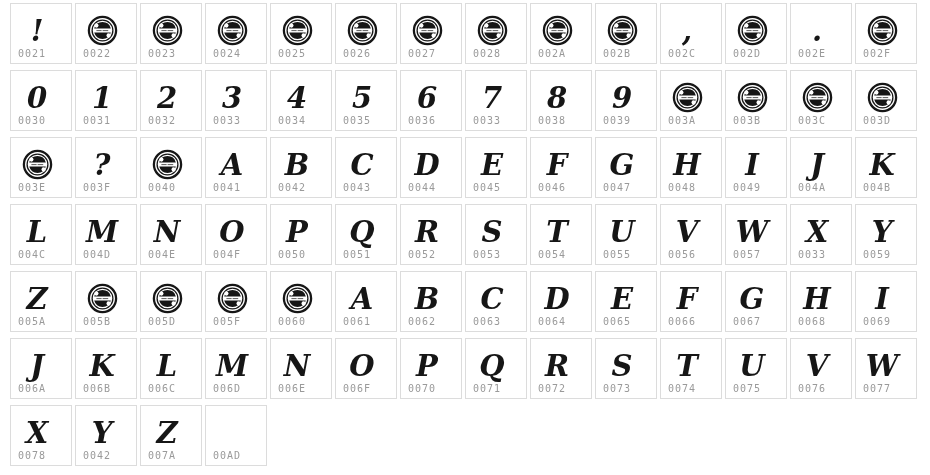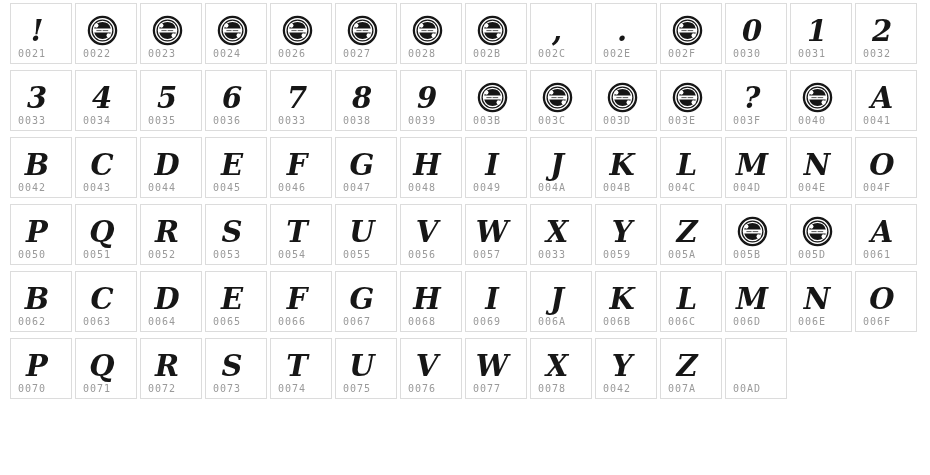--- a/index.html
+++ b/index.html
@@ -120,20 +120,36 @@
     <circle cx="15.5" cy="15.5" r="10.4" fill="none" stroke="#161616" stroke-width="1.3"></circle>
     <path d="M7.2 13.4 A 8.6 8.6 0 0 1 23.8 13.4 Z" fill="#161616"></path>
     <path d="M23.8 17.6 A 8.6 8.6 0 0 1 7.2 17.6 Z" fill="#161616"></path>
     <circle cx="9.4" cy="10.6" r="2.1" fill="#ffffff"></circle>
     <circle cx="21.6" cy="20.4" r="2.1" fill="#ffffff"></circle>
     <rect x="8.6" y="14.3" width="13.8" height="2.4" fill="#ffffff"></rect>
     <rect x="9.4" y="15" width="5.2" height="1.1" fill="#6b6b6b"></rect>
     <rect x="15.6" y="15" width="5.6" height="1.1" fill="#6b6b6b"></rect>
   </svg>
 </div>
+      <div class="code">0025</div>
+    </div>
+    <div class="cell">
+      <div class="glyph-box">
+  <svg width="31" height="31" viewBox="0 0 31 31" xmlns="http://www.w3.org/2000/svg" aria-hidden="true">
+    <circle cx="15.5" cy="15.5" r="13.6" fill="none" stroke="#161616" stroke-width="2.3"></circle>
+    <circle cx="15.5" cy="15.5" r="10.4" fill="none" stroke="#161616" stroke-width="1.3"></circle>
+    <path d="M7.2 13.4 A 8.6 8.6 0 0 1 23.8 13.4 Z" fill="#161616"></path>
+    <path d="M23.8 17.6 A 8.6 8.6 0 0 1 7.2 17.6 Z" fill="#161616"></path>
+    <circle cx="9.4" cy="10.6" r="2.1" fill="#ffffff"></circle>
+    <circle cx="21.6" cy="20.4" r="2.1" fill="#ffffff"></circle>
+    <rect x="8.6" y="14.3" width="13.8" height="2.4" fill="#ffffff"></rect>
+    <rect x="9.4" y="15" width="5.2" height="1.1" fill="#6b6b6b"></rect>
+    <rect x="15.6" y="15" width="5.6" height="1.1" fill="#6b6b6b"></rect>
+  </svg>
+</div>
       <div class="code">0026</div>
     </div>
     <div class="cell">
       <div class="glyph-box">
   <svg width="31" height="31" viewBox="0 0 31 31" xmlns="http://www.w3.org/2000/svg" aria-hidden="true">
     <circle cx="15.5" cy="15.5" r="13.6" fill="none" stroke="#161616" stroke-width="2.3"></circle>
     <circle cx="15.5" cy="15.5" r="10.4" fill="none" stroke="#161616" stroke-width="1.3"></circle>
     <path d="M7.2 13.4 A 8.6 8.6 0 0 1 23.8 13.4 Z" fill="#161616"></path>
     <path d="M23.8 17.6 A 8.6 8.6 0 0 1 7.2 17.6 Z" fill="#161616"></path>
     <circle cx="9.4" cy="10.6" r="2.1" fill="#ffffff"></circle>
@@ -153,20 +169,36 @@
     <path d="M7.2 13.4 A 8.6 8.6 0 0 1 23.8 13.4 Z" fill="#161616"></path>
     <path d="M23.8 17.6 A 8.6 8.6 0 0 1 7.2 17.6 Z" fill="#161616"></path>
     <circle cx="9.4" cy="10.6" r="2.1" fill="#ffffff"></circle>
     <circle cx="21.6" cy="20.4" r="2.1" fill="#ffffff"></circle>
     <rect x="8.6" y="14.3" width="13.8" height="2.4" fill="#ffffff"></rect>
     <rect x="9.4" y="15" width="5.2" height="1.1" fill="#6b6b6b"></rect>
     <rect x="15.6" y="15" width="5.6" height="1.1" fill="#6b6b6b"></rect>
   </svg>
 </div>
       <div class="code">0028</div>
+    </div>
+    <div class="cell">
+      <div class="glyph-box">
+  <svg width="31" height="31" viewBox="0 0 31 31" xmlns="http://www.w3.org/2000/svg" aria-hidden="true">
+    <circle cx="15.5" cy="15.5" r="13.6" fill="none" stroke="#161616" stroke-width="2.3"></circle>
+    <circle cx="15.5" cy="15.5" r="10.4" fill="none" stroke="#161616" stroke-width="1.3"></circle>
+    <path d="M7.2 13.4 A 8.6 8.6 0 0 1 23.8 13.4 Z" fill="#161616"></path>
+    <path d="M23.8 17.6 A 8.6 8.6 0 0 1 7.2 17.6 Z" fill="#161616"></path>
+    <circle cx="9.4" cy="10.6" r="2.1" fill="#ffffff"></circle>
+    <circle cx="21.6" cy="20.4" r="2.1" fill="#ffffff"></circle>
+    <rect x="8.6" y="14.3" width="13.8" height="2.4" fill="#ffffff"></rect>
+    <rect x="9.4" y="15" width="5.2" height="1.1" fill="#6b6b6b"></rect>
+    <rect x="15.6" y="15" width="5.6" height="1.1" fill="#6b6b6b"></rect>
+  </svg>
+</div>
+      <div class="code">002A</div>
     </div>
     <div class="cell">
       <div class="glyph-box">
   <svg width="31" height="31" viewBox="0 0 31 31" xmlns="http://www.w3.org/2000/svg" aria-hidden="true">
     <circle cx="15.5" cy="15.5" r="13.6" fill="none" stroke="#161616" stroke-width="2.3"></circle>
     <circle cx="15.5" cy="15.5" r="10.4" fill="none" stroke="#161616" stroke-width="1.3"></circle>
     <path d="M7.2 13.4 A 8.6 8.6 0 0 1 23.8 13.4 Z" fill="#161616"></path>
     <path d="M23.8 17.6 A 8.6 8.6 0 0 1 7.2 17.6 Z" fill="#161616"></path>
     <circle cx="9.4" cy="10.6" r="2.1" fill="#ffffff"></circle>
     <circle cx="21.6" cy="20.4" r="2.1" fill="#ffffff"></circle>
@@ -175,20 +207,36 @@
     <rect x="15.6" y="15" width="5.6" height="1.1" fill="#6b6b6b"></rect>
   </svg>
 </div>
       <div class="code">002B</div>
     </div>
     <div class="cell">
       <div class="glyph-box">,</div>
       <div class="code">002C</div>
     </div>
     <div class="cell">
+      <div class="glyph-box">
+  <svg width="31" height="31" viewBox="0 0 31 31" xmlns="http://www.w3.org/2000/svg" aria-hidden="true">
+    <circle cx="15.5" cy="15.5" r="13.6" fill="none" stroke="#161616" stroke-width="2.3"></circle>
+    <circle cx="15.5" cy="15.5" r="10.4" fill="none" stroke="#161616" stroke-width="1.3"></circle>
+    <path d="M7.2 13.4 A 8.6 8.6 0 0 1 23.8 13.4 Z" fill="#161616"></path>
+    <path d="M23.8 17.6 A 8.6 8.6 0 0 1 7.2 17.6 Z" fill="#161616"></path>
+    <circle cx="9.4" cy="10.6" r="2.1" fill="#ffffff"></circle>
+    <circle cx="21.6" cy="20.4" r="2.1" fill="#ffffff"></circle>
+    <rect x="8.6" y="14.3" width="13.8" height="2.4" fill="#ffffff"></rect>
+    <rect x="9.4" y="15" width="5.2" height="1.1" fill="#6b6b6b"></rect>
+    <rect x="15.6" y="15" width="5.6" height="1.1" fill="#6b6b6b"></rect>
+  </svg>
+</div>
+      <div class="code">002D</div>
+    </div>
+    <div class="cell">
       <div class="glyph-box">.</div>
       <div class="code">002E</div>
     </div>
     <div class="cell">
       <div class="glyph-box">
   <svg width="31" height="31" viewBox="0 0 31 31" xmlns="http://www.w3.org/2000/svg" aria-hidden="true">
     <circle cx="15.5" cy="15.5" r="13.6" fill="none" stroke="#161616" stroke-width="2.3"></circle>
     <circle cx="15.5" cy="15.5" r="10.4" fill="none" stroke="#161616" stroke-width="1.3"></circle>
     <path d="M7.2 13.4 A 8.6 8.6 0 0 1 23.8 13.4 Z" fill="#161616"></path>
     <path d="M23.8 17.6 A 8.6 8.6 0 0 1 7.2 17.6 Z" fill="#161616"></path>
@@ -248,20 +296,36 @@
     <circle cx="15.5" cy="15.5" r="10.4" fill="none" stroke="#161616" stroke-width="1.3"></circle>
     <path d="M7.2 13.4 A 8.6 8.6 0 0 1 23.8 13.4 Z" fill="#161616"></path>
     <path d="M23.8 17.6 A 8.6 8.6 0 0 1 7.2 17.6 Z" fill="#161616"></path>
     <circle cx="9.4" cy="10.6" r="2.1" fill="#ffffff"></circle>
     <circle cx="21.6" cy="20.4" r="2.1" fill="#ffffff"></circle>
     <rect x="8.6" y="14.3" width="13.8" height="2.4" fill="#ffffff"></rect>
     <rect x="9.4" y="15" width="5.2" height="1.1" fill="#6b6b6b"></rect>
     <rect x="15.6" y="15" width="5.6" height="1.1" fill="#6b6b6b"></rect>
   </svg>
 </div>
+      <div class="code">003A</div>
+    </div>
+    <div class="cell">
+      <div class="glyph-box">
+  <svg width="31" height="31" viewBox="0 0 31 31" xmlns="http://www.w3.org/2000/svg" aria-hidden="true">
+    <circle cx="15.5" cy="15.5" r="13.6" fill="none" stroke="#161616" stroke-width="2.3"></circle>
+    <circle cx="15.5" cy="15.5" r="10.4" fill="none" stroke="#161616" stroke-width="1.3"></circle>
+    <path d="M7.2 13.4 A 8.6 8.6 0 0 1 23.8 13.4 Z" fill="#161616"></path>
+    <path d="M23.8 17.6 A 8.6 8.6 0 0 1 7.2 17.6 Z" fill="#161616"></path>
+    <circle cx="9.4" cy="10.6" r="2.1" fill="#ffffff"></circle>
+    <circle cx="21.6" cy="20.4" r="2.1" fill="#ffffff"></circle>
+    <rect x="8.6" y="14.3" width="13.8" height="2.4" fill="#ffffff"></rect>
+    <rect x="9.4" y="15" width="5.2" height="1.1" fill="#6b6b6b"></rect>
+    <rect x="15.6" y="15" width="5.6" height="1.1" fill="#6b6b6b"></rect>
+  </svg>
+</div>
       <div class="code">003B</div>
     </div>
     <div class="cell">
       <div class="glyph-box">
   <svg width="31" height="31" viewBox="0 0 31 31" xmlns="http://www.w3.org/2000/svg" aria-hidden="true">
     <circle cx="15.5" cy="15.5" r="13.6" fill="none" stroke="#161616" stroke-width="2.3"></circle>
     <circle cx="15.5" cy="15.5" r="10.4" fill="none" stroke="#161616" stroke-width="1.3"></circle>
     <path d="M7.2 13.4 A 8.6 8.6 0 0 1 23.8 13.4 Z" fill="#161616"></path>
     <path d="M23.8 17.6 A 8.6 8.6 0 0 1 7.2 17.6 Z" fill="#161616"></path>
     <circle cx="9.4" cy="10.6" r="2.1" fill="#ffffff"></circle>
@@ -453,20 +517,52 @@
     <path d="M7.2 13.4 A 8.6 8.6 0 0 1 23.8 13.4 Z" fill="#161616"></path>
     <path d="M23.8 17.6 A 8.6 8.6 0 0 1 7.2 17.6 Z" fill="#161616"></path>
     <circle cx="9.4" cy="10.6" r="2.1" fill="#ffffff"></circle>
     <circle cx="21.6" cy="20.4" r="2.1" fill="#ffffff"></circle>
     <rect x="8.6" y="14.3" width="13.8" height="2.4" fill="#ffffff"></rect>
     <rect x="9.4" y="15" width="5.2" height="1.1" fill="#6b6b6b"></rect>
     <rect x="15.6" y="15" width="5.6" height="1.1" fill="#6b6b6b"></rect>
   </svg>
 </div>
       <div class="code">005D</div>
+    </div>
+    <div class="cell">
+      <div class="glyph-box">
+  <svg width="31" height="31" viewBox="0 0 31 31" xmlns="http://www.w3.org/2000/svg" aria-hidden="true">
+    <circle cx="15.5" cy="15.5" r="13.6" fill="none" stroke="#161616" stroke-width="2.3"></circle>
+    <circle cx="15.5" cy="15.5" r="10.4" fill="none" stroke="#161616" stroke-width="1.3"></circle>
+    <path d="M7.2 13.4 A 8.6 8.6 0 0 1 23.8 13.4 Z" fill="#161616"></path>
+    <path d="M23.8 17.6 A 8.6 8.6 0 0 1 7.2 17.6 Z" fill="#161616"></path>
+    <circle cx="9.4" cy="10.6" r="2.1" fill="#ffffff"></circle>
+    <circle cx="21.6" cy="20.4" r="2.1" fill="#ffffff"></circle>
+    <rect x="8.6" y="14.3" width="13.8" height="2.4" fill="#ffffff"></rect>
+    <rect x="9.4" y="15" width="5.2" height="1.1" fill="#6b6b6b"></rect>
+    <rect x="15.6" y="15" width="5.6" height="1.1" fill="#6b6b6b"></rect>
+  </svg>
+</div>
+      <div class="code">005F</div>
+    </div>
+    <div class="cell">
+      <div class="glyph-box">
+  <svg width="31" height="31" viewBox="0 0 31 31" xmlns="http://www.w3.org/2000/svg" aria-hidden="true">
+    <circle cx="15.5" cy="15.5" r="13.6" fill="none" stroke="#161616" stroke-width="2.3"></circle>
+    <circle cx="15.5" cy="15.5" r="10.4" fill="none" stroke="#161616" stroke-width="1.3"></circle>
+    <path d="M7.2 13.4 A 8.6 8.6 0 0 1 23.8 13.4 Z" fill="#161616"></path>
+    <path d="M23.8 17.6 A 8.6 8.6 0 0 1 7.2 17.6 Z" fill="#161616"></path>
+    <circle cx="9.4" cy="10.6" r="2.1" fill="#ffffff"></circle>
+    <circle cx="21.6" cy="20.4" r="2.1" fill="#ffffff"></circle>
+    <rect x="8.6" y="14.3" width="13.8" height="2.4" fill="#ffffff"></rect>
+    <rect x="9.4" y="15" width="5.2" height="1.1" fill="#6b6b6b"></rect>
+    <rect x="15.6" y="15" width="5.6" height="1.1" fill="#6b6b6b"></rect>
+  </svg>
+</div>
+      <div class="code">0060</div>
     </div>
     <div class="cell">
       <div class="glyph-box">A</div>
       <div class="code">0061</div>
     </div>
     <div class="cell">
       <div class="glyph-box">B</div>
       <div class="code">0062</div>
     </div>
     <div class="cell">

